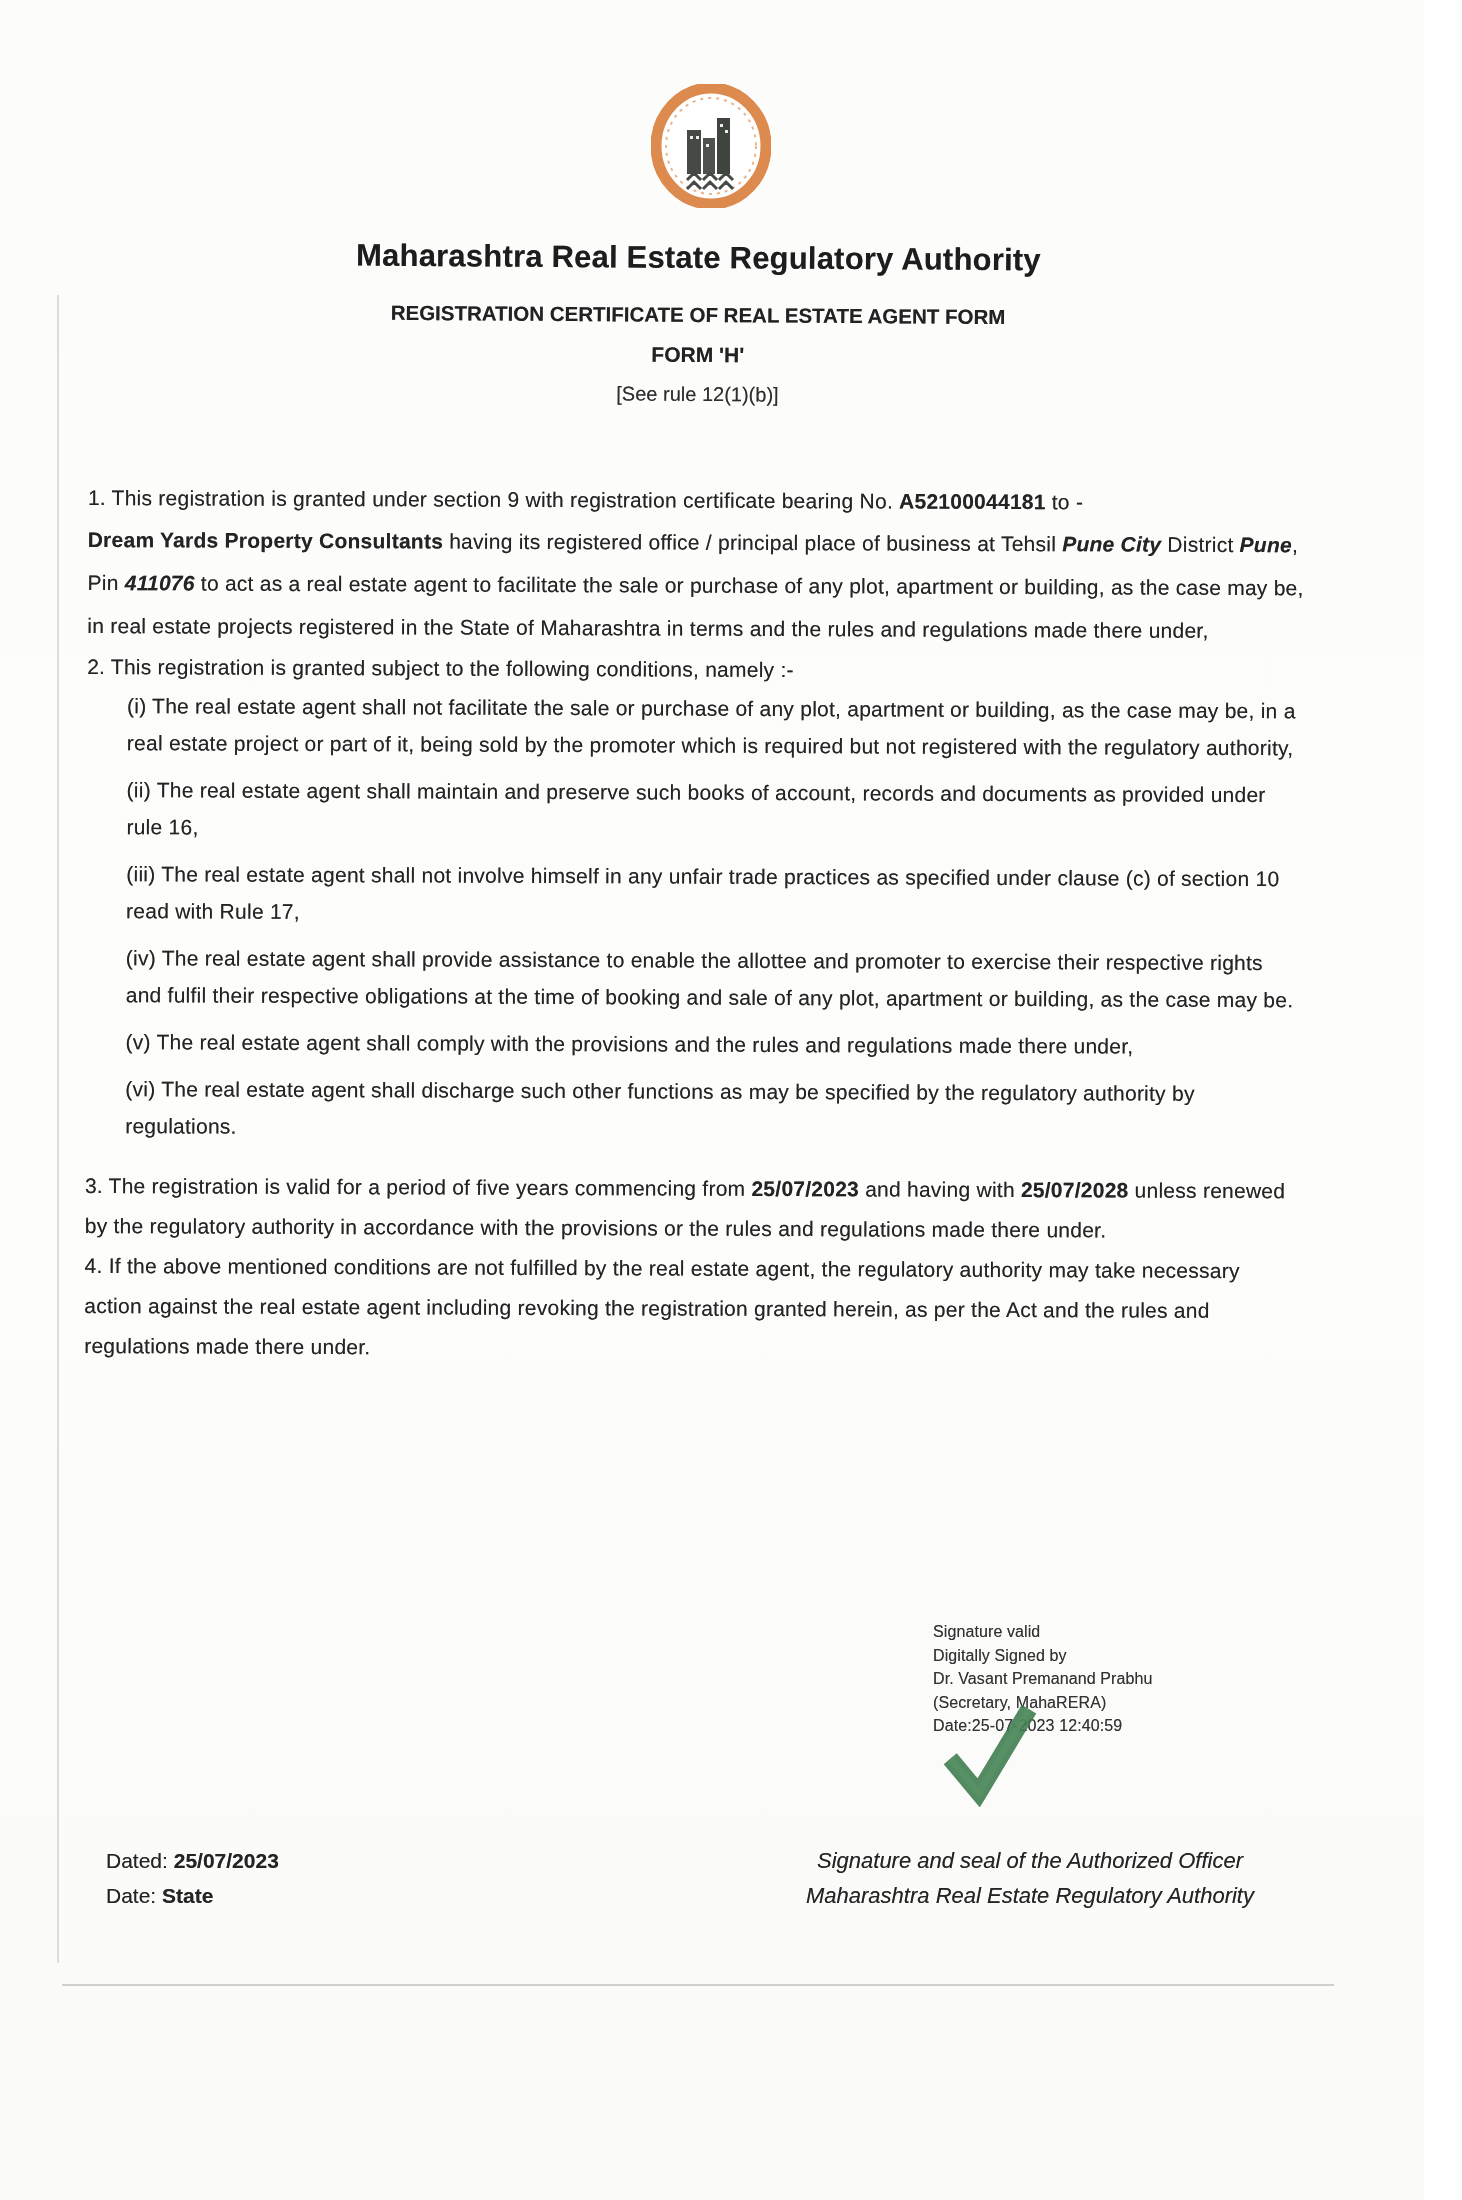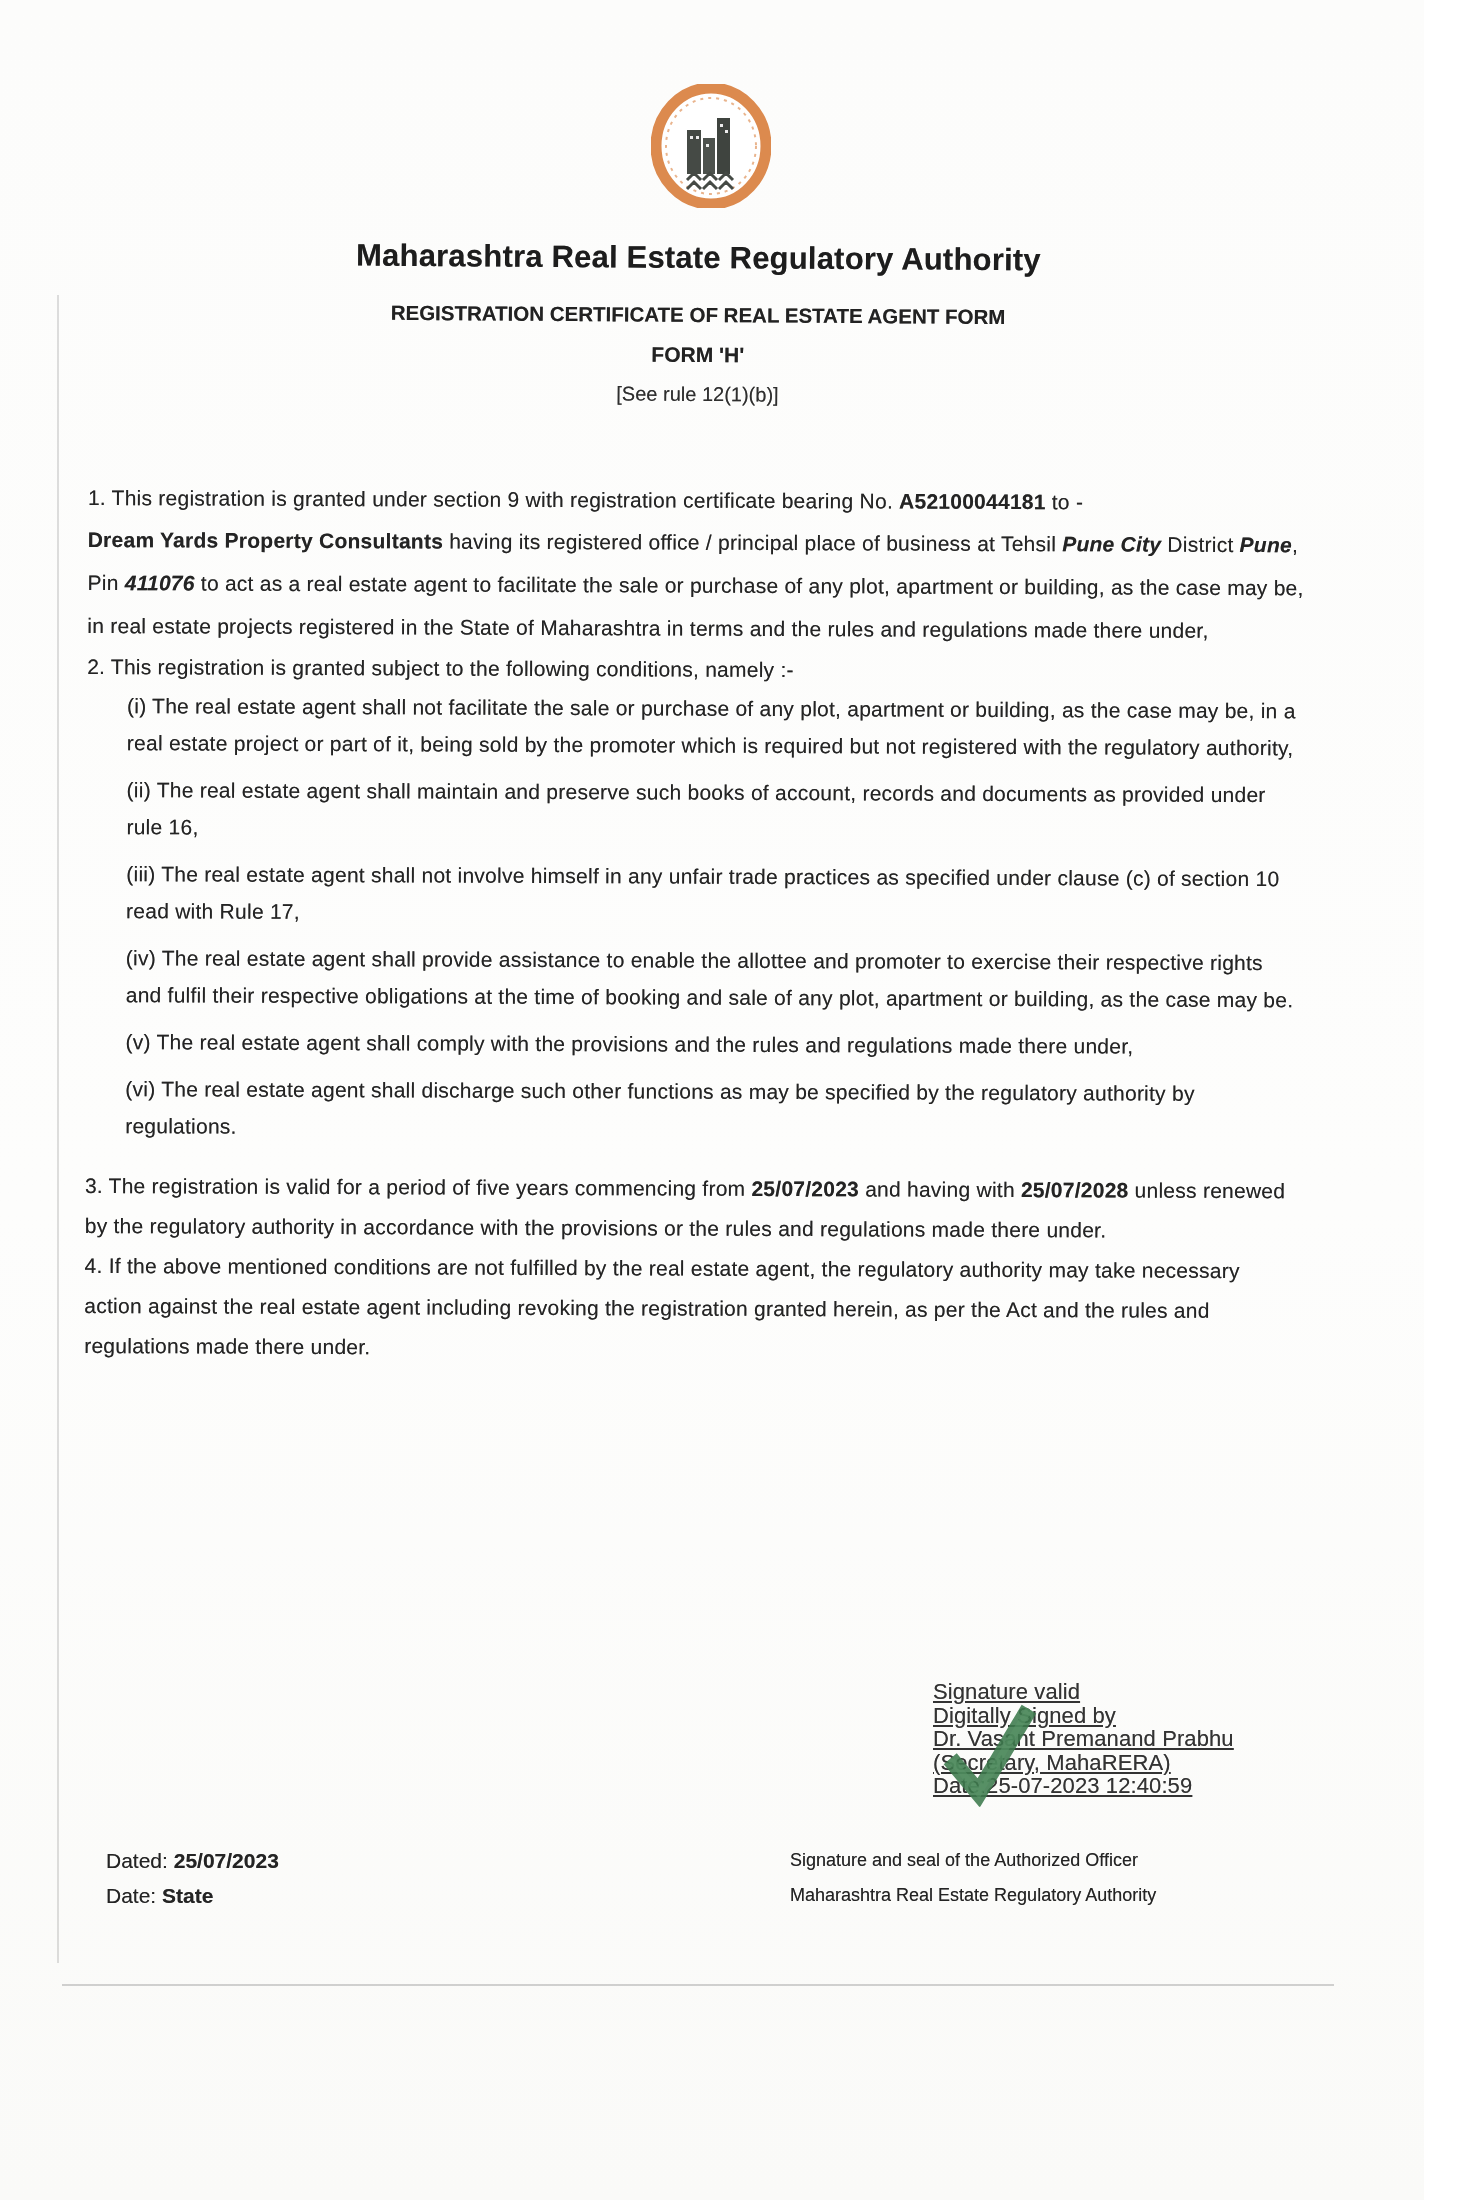--- a/index.html
+++ b/index.html
@@ -38,27 +38,27 @@
   .p-clause2 { margin-bottom:12px; }
   .conds { padding-left:40px; }
   .conds p { line-height:37px; margin-bottom:10px; }
   .conds-wrap { margin-bottom:22px; }
   .p-clause3 { margin-bottom:22px; }
   .b  { font-weight:bold; }
   .i  { }
   .bi { font-weight:bold; font-style:italic; }
 
   
-  .sig { position:absolute; left:933px; top:1680px; font-size:22px; line-height:23.5px; color:#333; letter-spacing:0.1px;text-decoration:underline; }
+  .sig { position:absolute; left:933px; top:1620px; font-size:16px; line-height:23.5px; color:#333; letter-spacing:0.1px; }
   .sig div { white-space:nowrap; }
   .check { position:absolute; left:934px; top:1702px; width:112px; height:104px; transform:rotate(-4deg); }
 
   
   .footer-left  { position:absolute; left:106px; top:1843px; font-size:21px; line-height:35px; }
-  .footer-right { position:absolute; left:790px; top:1843px; width:480px; text-align:left; font-size:18px; line-height:35px; }
+  .footer-right { position:absolute; left:790px; top:1843px; width:480px; text-align:center; font-size:22px; line-height:35px;font-style:italic; }
 </style>
 </head>
 <body>
 
 <div class="page">
 
   <div class="edge-v"></div>
   <div class="edge-b"></div>
 
   <div class="logo">

